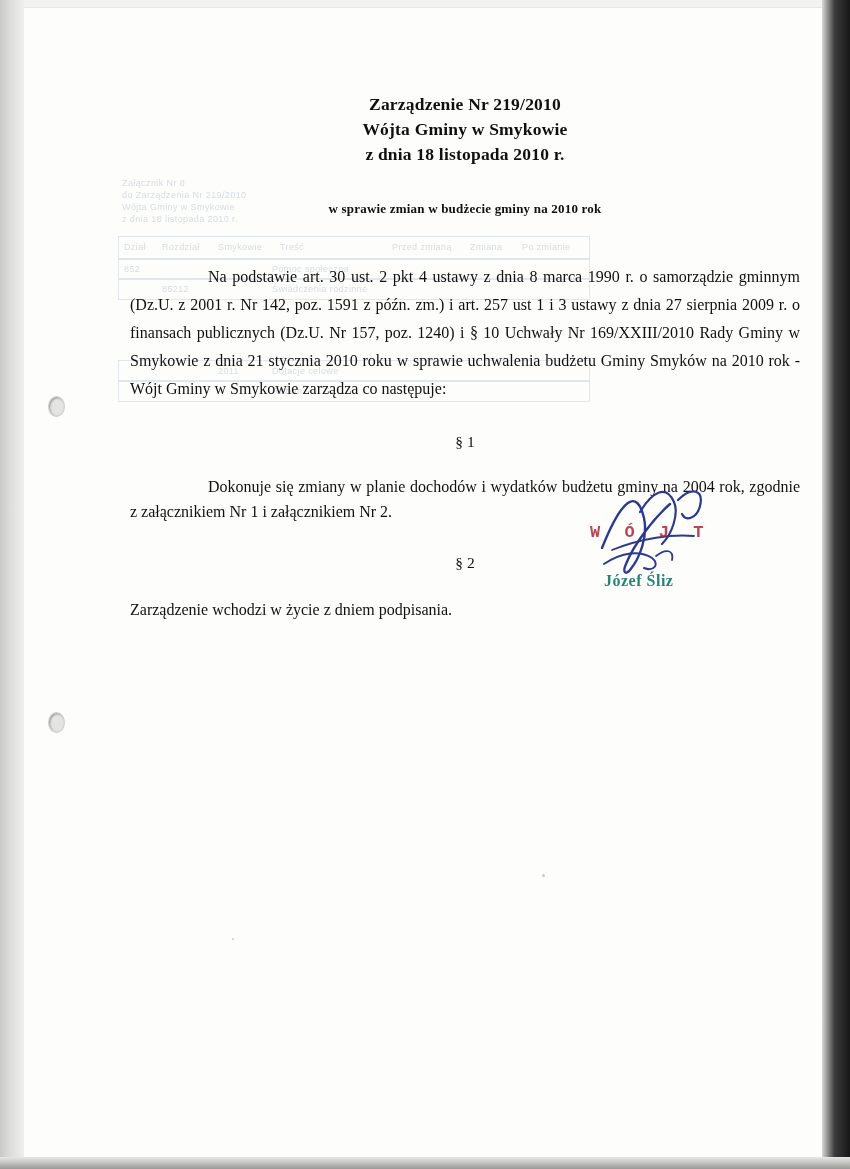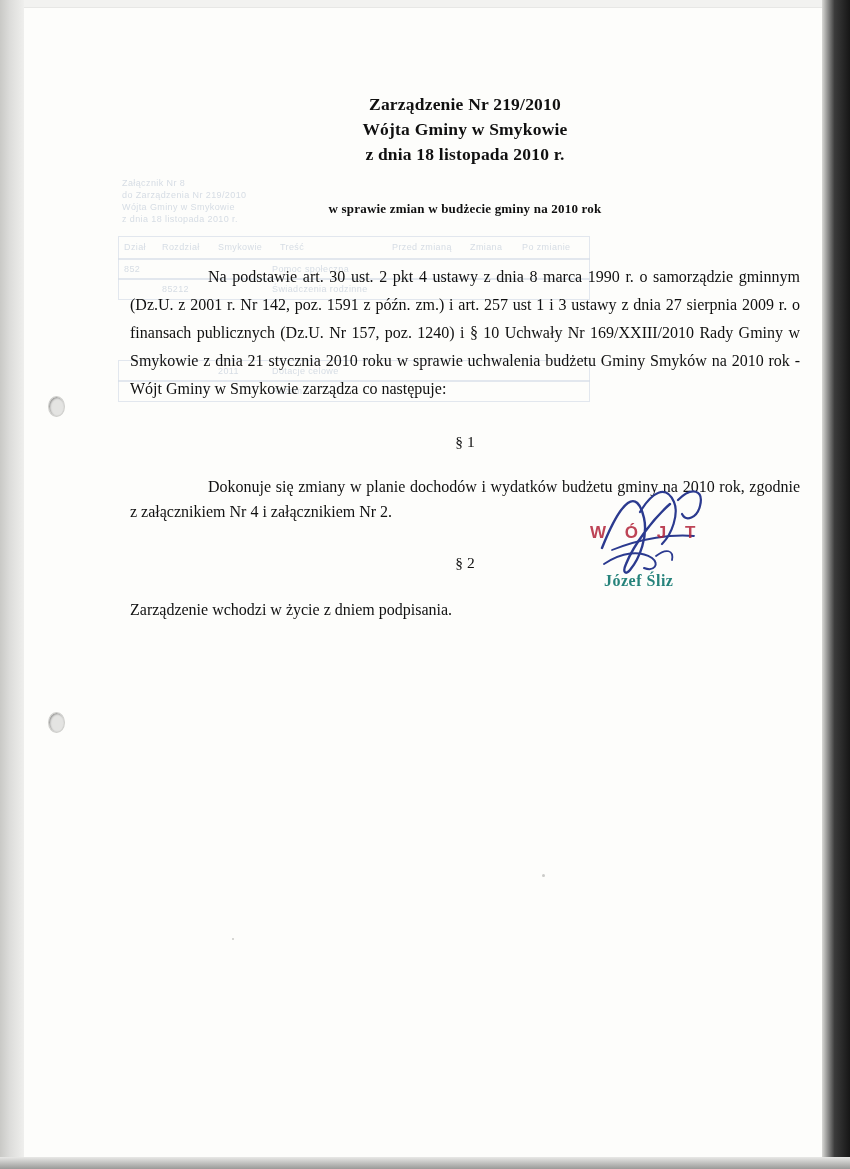--- a/index.html
+++ b/index.html
@@ -153,21 +153,21 @@
     left: 560px;
     top: 470px;
     width: 200px;
     height: 130px;
   }
   #sig-stamp {
     position: absolute;
     left: 8px;
     top: 45px;
     color: #b3243a;
-    font-family: Liberation Sans, sans-serif;
+    font-family: Liberation Mono, monospace;
     font-size: 17px;
     font-weight: bold;
     letter-spacing: 7px;
     opacity: 0.85;
   }
   #sig-name {
     position: absolute;
     left: 22px;
     top: 94px;
     color: #0f766e;
@@ -232,21 +232,21 @@
         <div>Zarządzenie Nr 219/2010</div>
         <div>Wójta Gminy w Smykowie</div>
         <div>z dnia 18 listopada 2010 r.</div>
       </div>
 
       <div class="subject">w sprawie zmian w budżecie gminy na 2010 rok</div>
 
       <div class="preamble">Na podstawie art. 30 ust. 2 pkt 4 ustawy z dnia 8 marca 1990 r. o samorządzie gminnym (Dz.U. z 2001 r. Nr 142, poz. 1591 z późn. zm.) i art. 257 ust 1 i 3 ustawy z dnia 27 sierpnia 2009 r. o finansach publicznych (Dz.U. Nr 157, poz. 1240) i § 10 Uchwały Nr 169/XXIII/2010 Rady Gminy w Smykowie z dnia 21 stycznia 2010 roku w sprawie uchwalenia budżetu Gminy Smyków na 2010 rok - Wójt Gminy w Smykowie zarządza co następuje:</div>
 
       <div class="para-mark">§ 1</div>
-      <div class="body-par">Dokonuje się zmiany w planie dochodów i wydatków budżetu gminy na 2010 rok, zgodnie z załącznikiem Nr 4 i załącznikiem Nr 2.</div>
+      <div class="body-par">Dokonuje się zmiany w planie dochodów i wydatków budżetu gminy na 2004 rok, zgodnie z załącznikiem Nr 1 i załącznikiem Nr 2.</div>
 
       <div class="para-mark">§ 2</div>
       <div class="closing">Zarządzenie wchodzi w życie z dniem podpisania.</div>
     </div>
 
     <div id="signature">
       <svg id="sig-ink" viewBox="0 0 200 130">
         <path d="M20 70 C 40 20, 55 10, 62 40 C 66 58, 58 80, 48 92 C 44 97, 40 95, 44 86 C 52 66, 72 40, 88 26" stroke="#2b3a8f" stroke-width="2.4" fill="none" stroke-linecap="round"></path>
         <path d="M58 34 C 70 14, 84 6, 92 24 C 97 36, 90 56, 80 66" stroke="#2b3a8f" stroke-width="2.2" fill="none" stroke-linecap="round"></path>
         <path d="M96 22 C 110 8, 122 12, 118 28 C 115 40, 104 44, 100 36" stroke="#2b3a8f" stroke-width="2.2" fill="none" stroke-linecap="round"></path>

